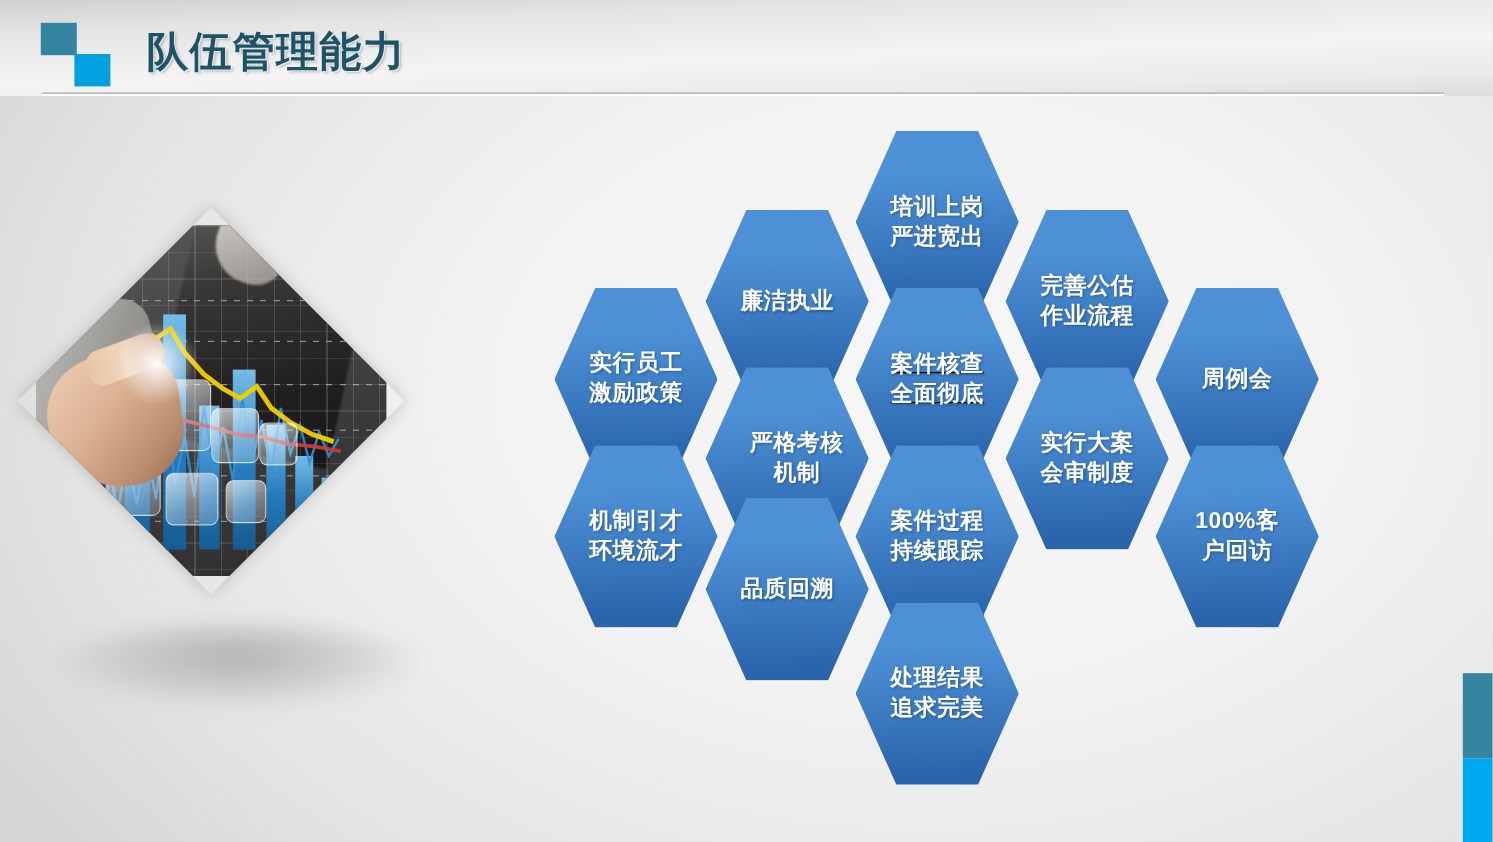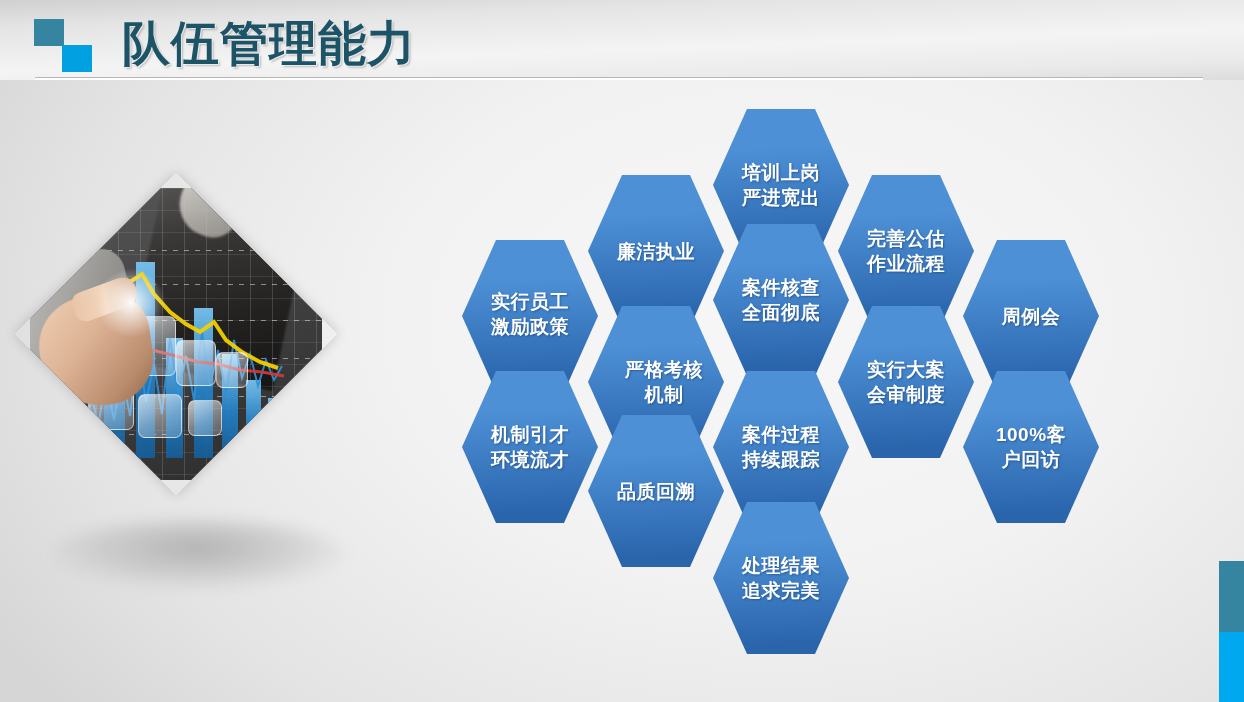--- a/index.html
+++ b/index.html
@@ -52,21 +52,21 @@
     width: 30px;
     height: 27px;
   }
   .logo-sq.a { left: 0;    top: 0;  }
   .logo-sq.b { left: 28px; top: 26px; }
 
   .slide-title {
     position: absolute;
     left: 122px;
     top: 20px;
-    font-size: 48px;
+    font-size: 35px;
     font-weight: bold;
     letter-spacing: 1px;
     line-height: 48px;
     white-space: nowrap;
     text-shadow: 1px 1px 0 rgba(255,255,255,.65), 2px 2px 2px rgba(90,90,90,.35);
   }
 
   
   .photo-shadow {
     position: absolute;
@@ -302,21 +302,21 @@
         <div class="hex-label" style="color: rgb(255, 255, 255); margin-left: 16px;">严格考核
 机制</div>
       </div>
       <div class="hex" style="left: 588px; top: 415px; background: linear-gradient(178deg, rgb(77, 144, 214) 0%, rgb(77, 144, 214) 26%, rgb(42, 101, 172) 92%, rgb(42, 101, 172) 100%);">
         <div class="hex-label" style="color: rgb(255, 255, 255);">品质回溯</div>
       </div>
       <div class="hex" style="left: 713px; top: 109px; background: linear-gradient(178deg, rgb(77, 144, 214) 0%, rgb(77, 144, 214) 26%, rgb(42, 101, 172) 92%, rgb(42, 101, 172) 100%);">
         <div class="hex-label" style="color: rgb(255, 255, 255); text-align: right;">培训上岗
 严进宽出</div>
       </div>
-      <div class="hex" style="left: 713px; top: 224px; background: linear-gradient(178deg, rgb(77, 144, 214) 0%, rgb(77, 144, 214) 26%, rgb(42, 101, 172) 92%, rgb(42, 101, 172) 100%);">
+      <div class="hex" style="left: 713px; top: 240px; background: linear-gradient(178deg, rgb(77, 144, 214) 0%, rgb(77, 144, 214) 26%, rgb(42, 101, 172) 92%, rgb(42, 101, 172) 100%); text-decoration: underline;">
         <div class="hex-label" style="color: rgb(255, 255, 255);">案件核查
 全面彻底</div>
       </div>
       <div class="hex" style="left: 713px; top: 371px; background: linear-gradient(178deg, rgb(77, 144, 214) 0%, rgb(77, 144, 214) 26%, rgb(42, 101, 172) 92%, rgb(42, 101, 172) 100%);">
         <div class="hex-label" style="color: rgb(255, 255, 255);">案件过程
 持续跟踪</div>
       </div>
       <div class="hex" style="left: 713px; top: 502px; background: linear-gradient(178deg, rgb(77, 144, 214) 0%, rgb(77, 144, 214) 26%, rgb(42, 101, 172) 92%, rgb(42, 101, 172) 100%);">
         <div class="hex-label" style="color: rgb(255, 255, 255);">处理结果
 追求完美</div>

